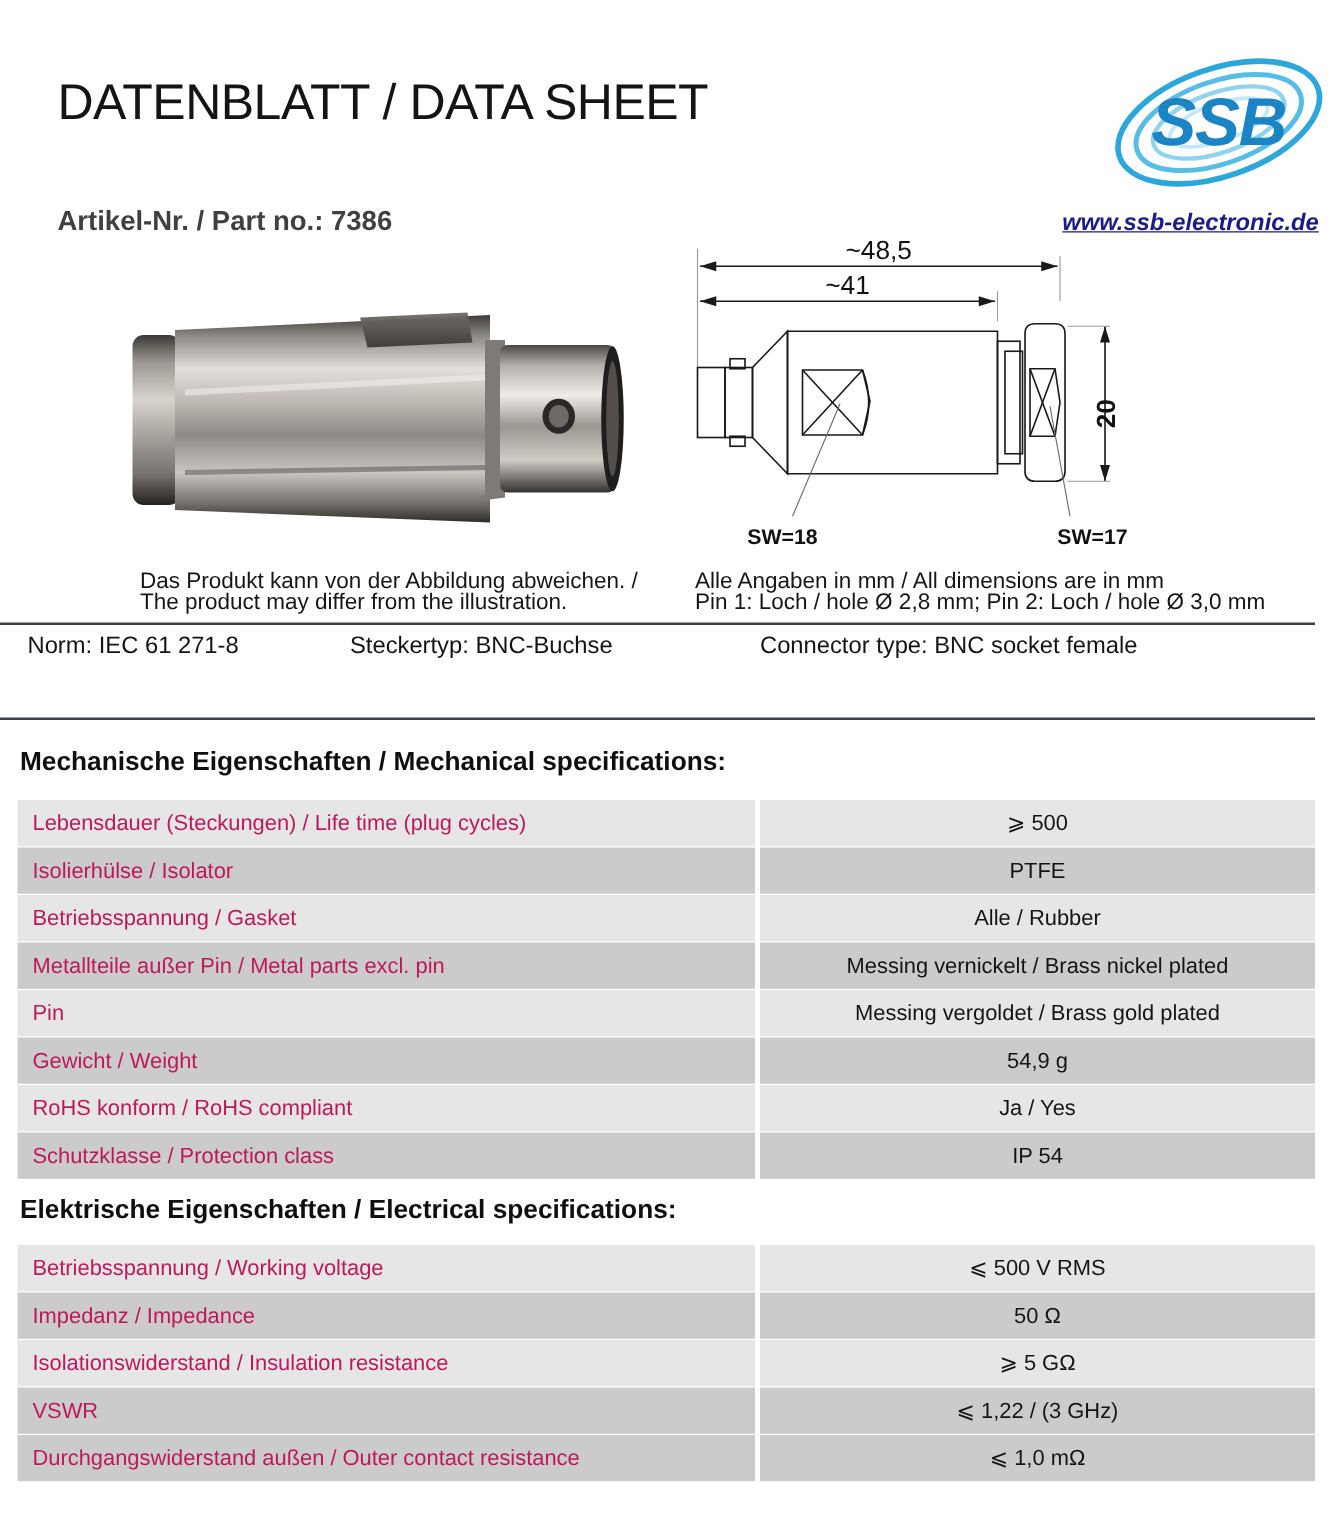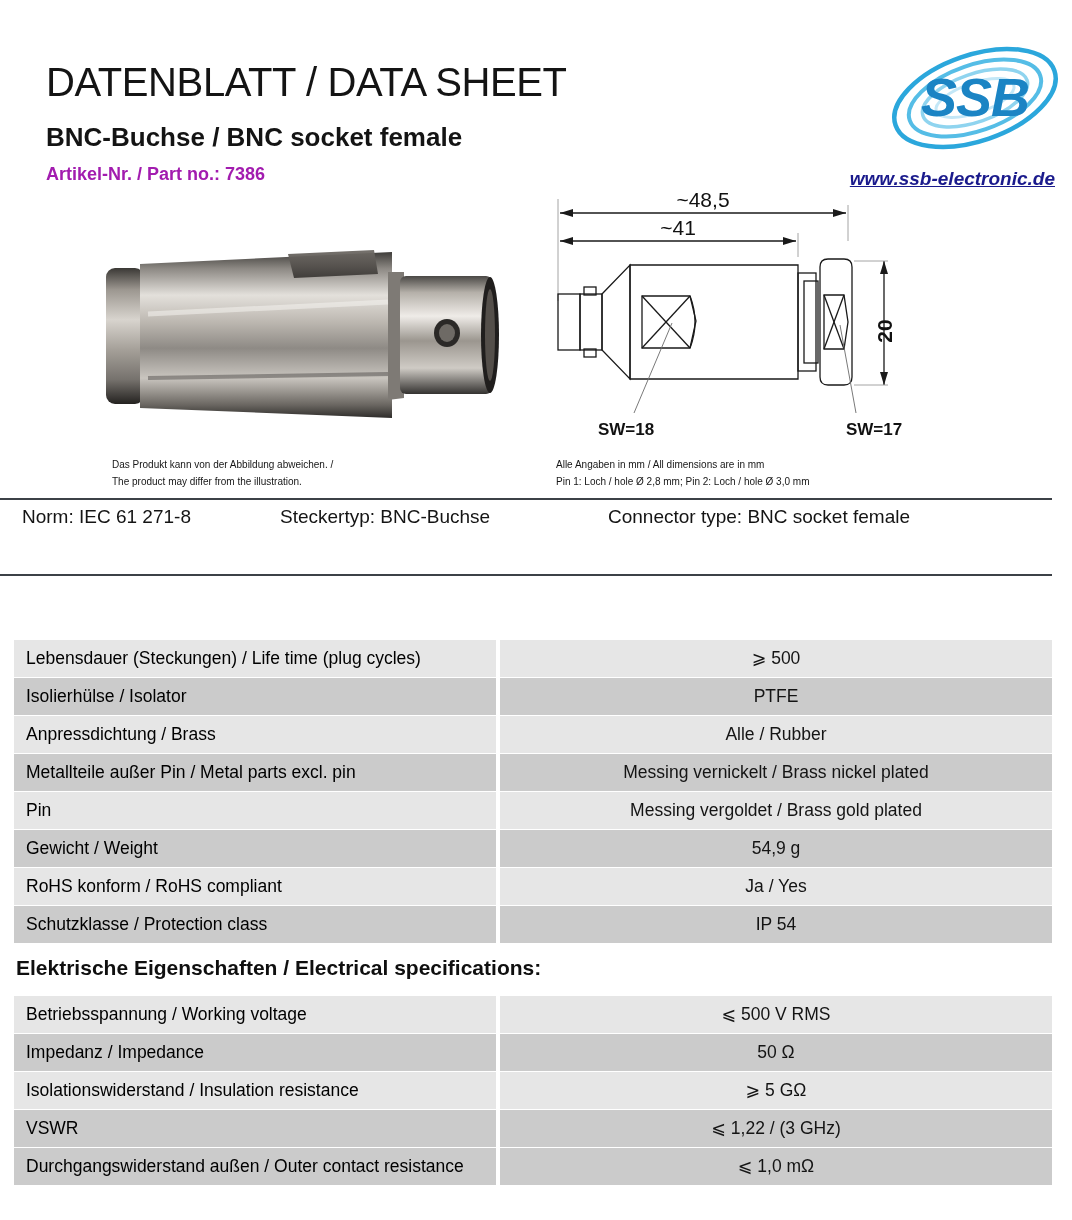--- a/index.html
+++ b/index.html
@@ -16,21 +16,21 @@
     position:absolute;left:46px;top:32px;
     font-size:40px;font-weight:400;letter-spacing:-0.4px;color:#141414;
     white-space:nowrap;
   }
   .title-sub{
     position:absolute;left:46px;top:94px;
     font-size:26px;font-weight:700;color:#141414;white-space:nowrap;
   }
   .title-part{
     position:absolute;left:46px;top:136px;
-    font-size:18px;font-weight:700;color:#a21caf;white-space:nowrap;
+    font-size:22px;font-weight:700;color:#404040;white-space:nowrap;
   }
 
   
   .logo-wrap{position:absolute;left:888px;top:18px;width:175px;height:112px;}
   .logo-wrap svg{display:block;}
   .url{
     position:absolute;left:775px;top:140px;width:280px;
     text-align:right;
     font-size:19px;font-weight:700;font-style:italic;
     color:#1a1a8c;text-decoration:underline;white-space:nowrap;
@@ -38,21 +38,21 @@
 
   
   .photo{position:absolute;left:92px;top:200px;width:420px;height:220px;}
   .photo svg{display:block;}
 
   
   .drawing{position:absolute;left:548px;top:163px;width:404px;height:262px;}
   .drawing svg{display:block;}
 
   
-  .cap{position:absolute;font-size:10px;line-height:17px;color:#161616;}
+  .cap{position:absolute;font-size:18px;line-height:17px;color:#161616;}
   .cap-left{left:112px;top:428px;width:430px;}
   .cap-right{left:556px;top:428px;width:470px;}
 
   
   .rule{position:absolute;left:0;width:1052px;height:2px;background:#3c4147;}
   .rule.r1{top:470px;}
   .rule.r2{top:546px;}
   .norm-row{position:absolute;left:22px;top:478px;width:1030px;height:32px;font-size:19px;color:#141414;white-space:nowrap;}
   .norm-row .c1{position:absolute;left:0;top:0;}
   .norm-row .c2{position:absolute;left:258px;top:0;}
@@ -68,41 +68,40 @@
   .sec-head.elec{top:928px;}
 
   
   .table{position:absolute;left:14px;width:1038px;}
   .table.mech{top:612px;}
   .table.elec{top:968px;}
   .trow{
     position:relative;display:flex;height:37px;margin-bottom:1px;
   }
   .trow .lbl{
-    width:482px;height:37px;box-sizing:border-box;
+    width:590px;height:37px;box-sizing:border-box;
     display:flex;align-items:center;padding-left:12px;
-    font-size:17.5px;color:#000000;white-space:nowrap;text-align:center;
+    font-size:17.5px;color:#be185d;white-space:nowrap;text-align:center;
   }
   .trow .gap{width:4px;height:37px;background:#ffffff;}
   .trow .val{
     flex:1;height:37px;box-sizing:border-box;
     display:flex;align-items:center;justify-content:center;
     font-size:17.5px;color:#141414;white-space:nowrap;
   }
   .trow.light .lbl,.trow.light .val{background:#e6e6e6;}
   .trow.dark  .lbl,.trow.dark  .val{background:#cbcbcb;}
 </style>
 </head>
 <body>
 
 <div class="page">
 
   <div class="header">
     <div class="title-main">DATENBLATT / DATA SHEET</div>
-    <div class="title-sub">BNC-Buchse / BNC socket female</div>
     <div class="title-part">Artikel-Nr. / Part no.: 7386</div>
 
     <div class="logo-wrap">
       <svg width="175" height="112" viewBox="0 0 175 112">
         <g transform="rotate(-19 87 52)" fill="none">
           <ellipse cx="87" cy="52" rx="84" ry="43" stroke="#2ba7dc" stroke-width="4.5"></ellipse>
           <ellipse cx="87" cy="52" rx="69" ry="33" stroke="#55bde6" stroke-width="4"></ellipse>
           <ellipse cx="87" cy="52" rx="55" ry="24" stroke="#8fd4ef" stroke-width="3.5"></ellipse>
           <ellipse cx="87" cy="52" rx="41" ry="15" stroke="#c3e7f7" stroke-width="3"></ellipse>
         </g>
@@ -238,33 +237,34 @@
   </div>
 
   <div class="rule r1"></div>
   <div class="norm-row">
     <span class="c1">Norm: IEC 61 271-8</span>
     <span class="c2">Steckertyp: BNC-Buchse</span>
     <span class="c3">Connector type: BNC socket female</span>
   </div>
   <div class="rule r2"></div>
 
+  <div class="sec-head mech">Mechanische Eigenschaften / Mechanical specifications:</div>
   <div class="table mech">
     <div class="trow light">
       <div class="lbl">Lebensdauer (Steckungen) / Life time (plug cycles)</div>
       <div class="gap"></div>
       <div class="val">⩾ 500</div>
     </div>
     <div class="trow dark">
       <div class="lbl">Isolierhülse / Isolator</div>
       <div class="gap"></div>
       <div class="val">PTFE</div>
     </div>
     <div class="trow light">
-      <div class="lbl">Anpressdichtung / Brass</div>
+      <div class="lbl">Betriebsspannung / Gasket</div>
       <div class="gap"></div>
       <div class="val">Alle / Rubber</div>
     </div>
     <div class="trow dark">
       <div class="lbl">Metallteile außer Pin / Metal parts excl. pin</div>
       <div class="gap"></div>
       <div class="val">Messing vernickelt / Brass nickel plated</div>
     </div>
     <div class="trow light">
       <div class="lbl">Pin</div>

